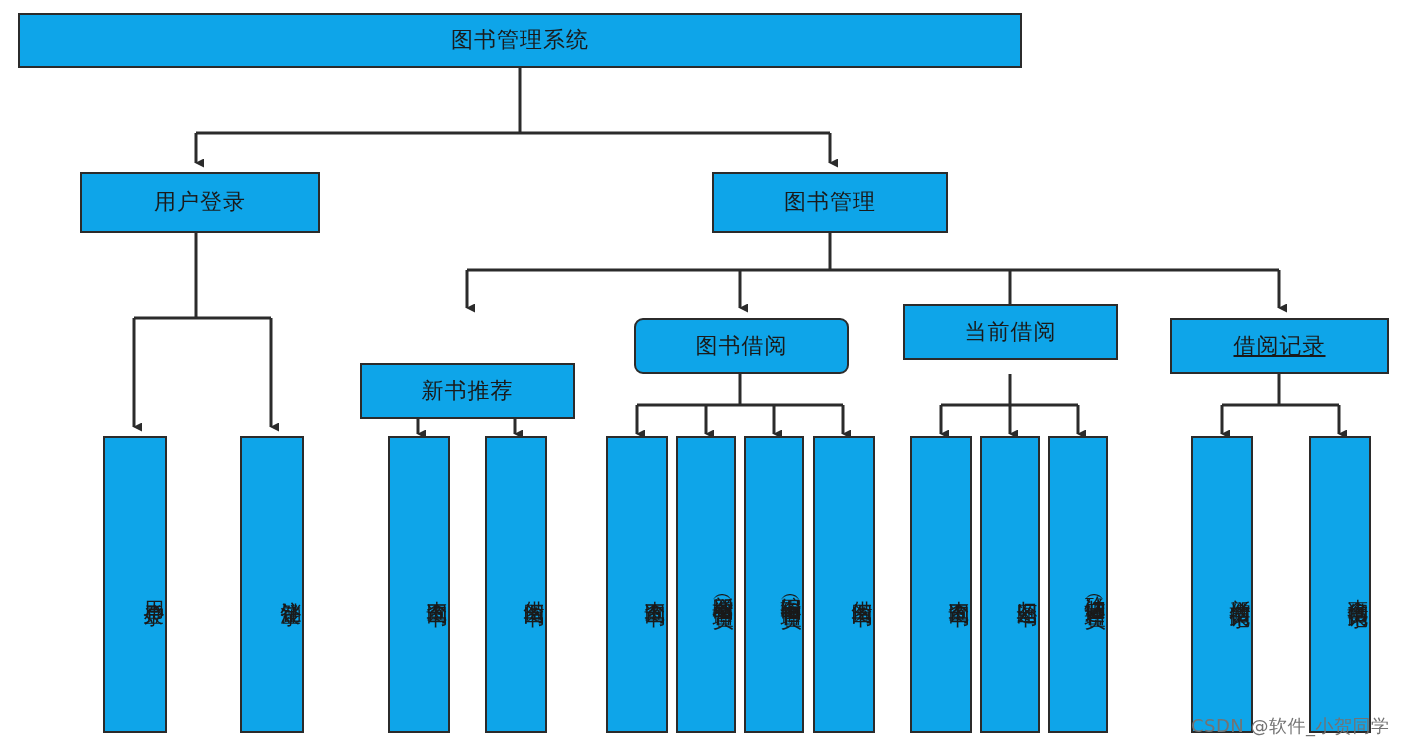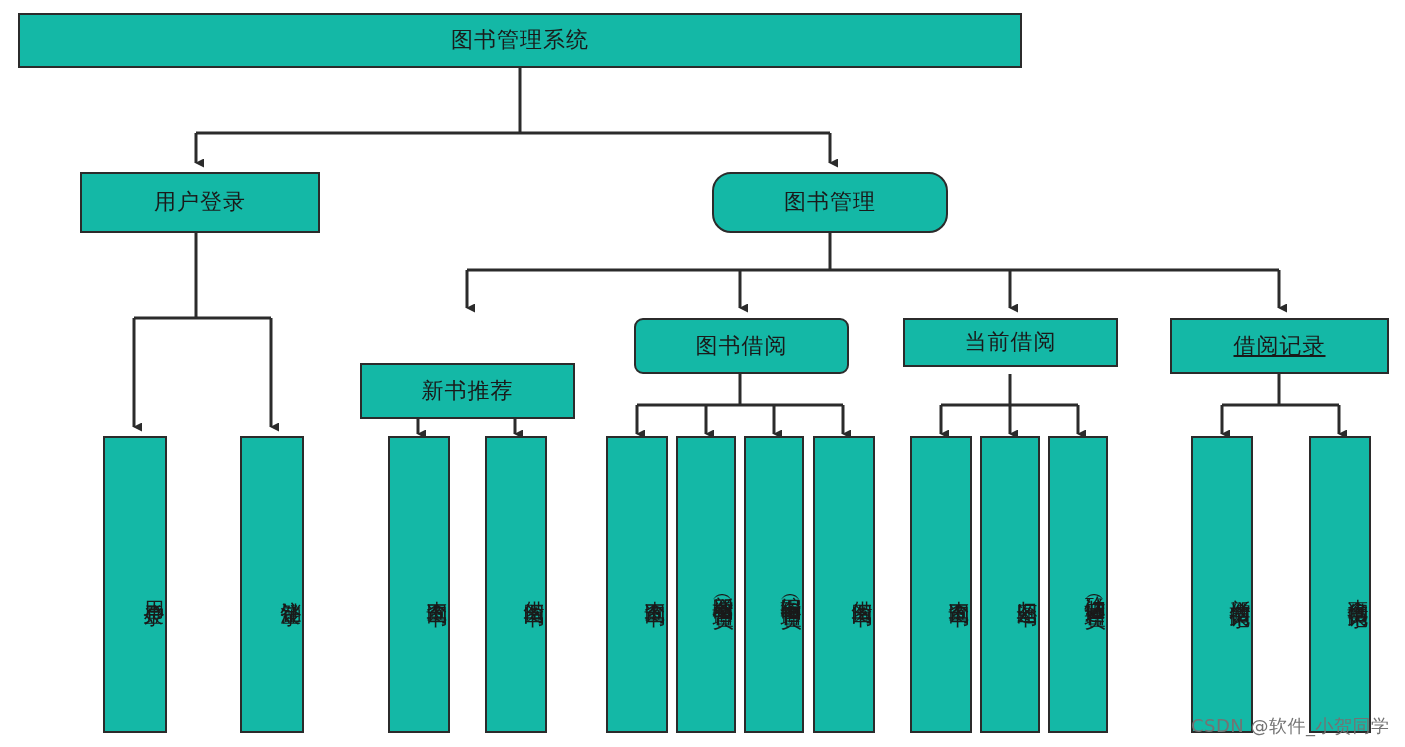--- a/index.html
+++ b/index.html
@@ -22,21 +22,21 @@
     position: absolute;
     left: 0;
     top: 0;
     width: 1405px;
     height: 747px;
     pointer-events: none;
   }
   .node {
     position: absolute;
     box-sizing: border-box;
-    background: #14b8a6;
+    background: #0ea5e9;
     border: 2px solid #2b2b2b;
     display: flex;
     align-items: center;
     justify-content: center;
     color: #1a1a1a;
   }
   .node.h-node {
     font-size: 22px;
     line-height: 1.2;
     letter-spacing: 1px;
@@ -125,31 +125,31 @@
     </g>
   </svg>
 
   <div class="node h-node" style="left:18px; top:13px; width:1004px; height:55px;">
     <span>图书管理系统</span>
   </div>
 
   <div class="node h-node" style="left:80px; top:172px; width:240px; height:61px;">
     <span>用户登录</span>
   </div>
-  <div class="node h-node" style="left:712px; top:172px; width:236px; height:61px;border-radius:19px;">
+  <div class="node h-node" style="left:712px; top:172px; width:236px; height:61px;">
     <span>图书管理</span>
   </div>
 
   <div class="node h-node" style="left:360px; top:318px; width:215px; height:56px;margin-top:45px;">
     <span>新书推荐</span>
   </div>
   <div class="node h-node" style="left:634px; top:318px; width:215px; height:56px;border-radius:9px;">
     <span>图书借阅</span>
   </div>
-  <div class="node h-node" style="left:903px; top:318px; width:215px; height:49px;">
+  <div class="node h-node" style="left:903px; top:304px; width:215px; height:56px;">
     <span>当前借阅</span>
   </div>
   <div class="node h-node" style="left:1170px; top:318px; width:219px; height:56px;text-decoration:underline;">
     <span>借阅记录</span>
   </div>
 
   <div class="node v-node" style="left:103px; top:436px; width:64px; height:297px;">
     <span class="vtext">用户登录</span>
   </div>
   <div class="node v-node" style="left:240px; top:436px; width:64px; height:297px;">

